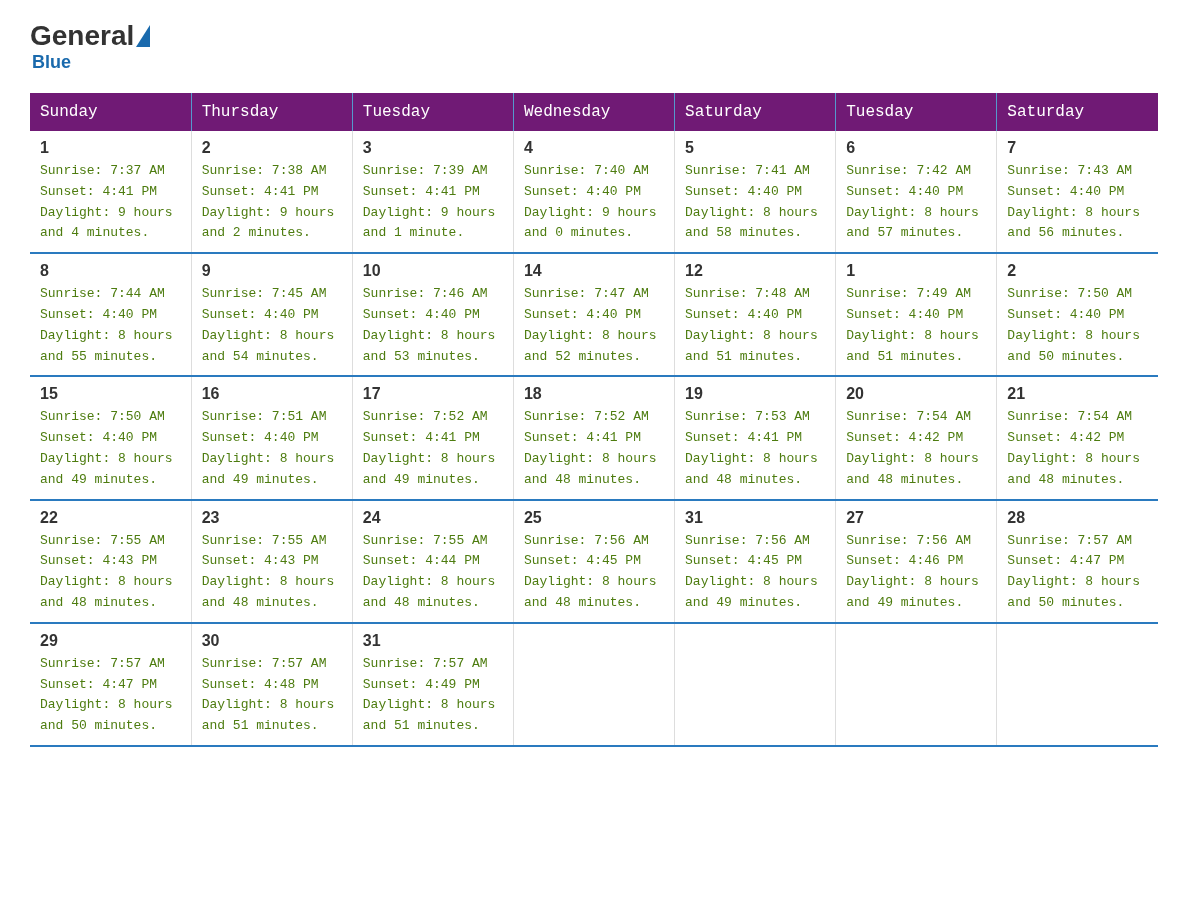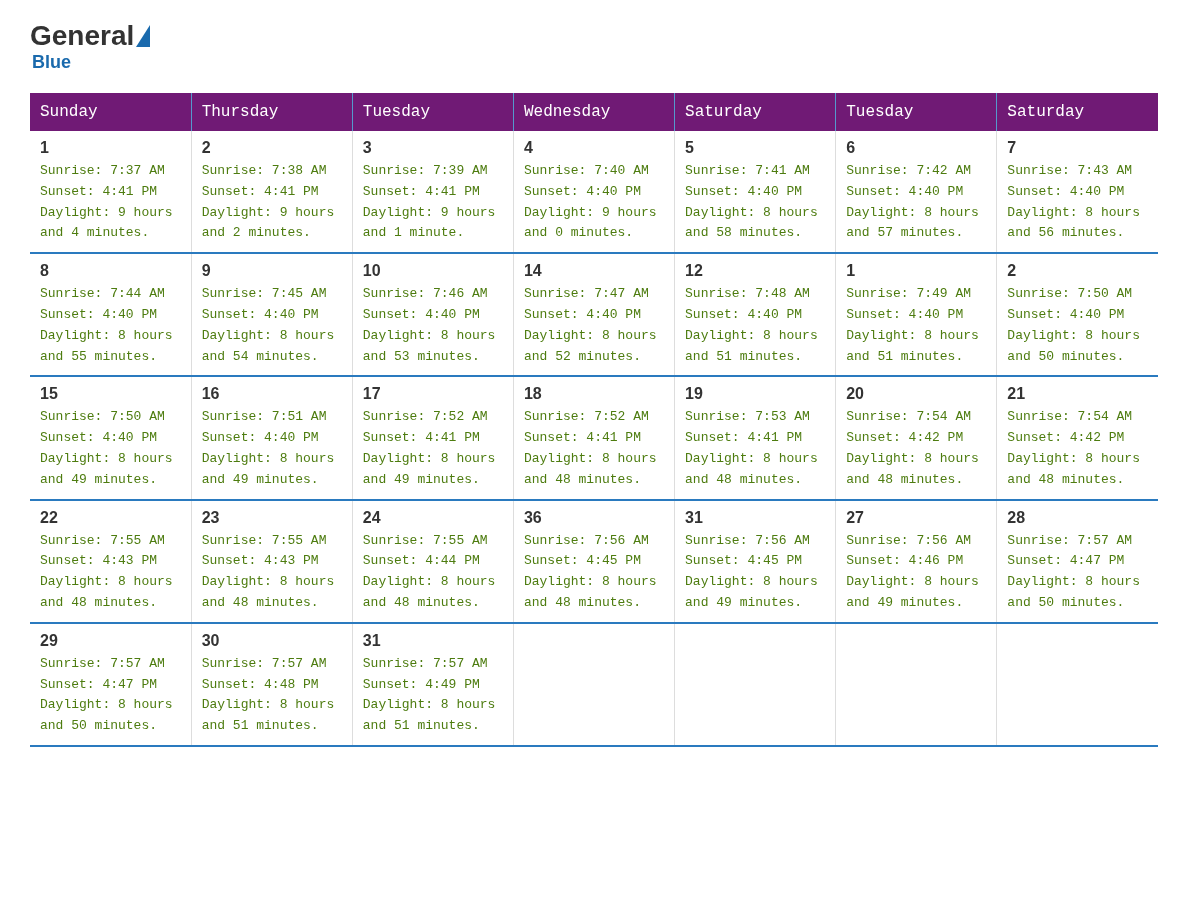--- a/index.html
+++ b/index.html
@@ -354,21 +354,21 @@
         <td>
           <span class="day-num">24</span>
           <div class="day-info">
             Sunrise: 7:55 AM<br>
             Sunset: 4:44 PM<br>
             Daylight: 8 hours<br>
             and 48 minutes.
           </div>
         </td>
         <td>
-          <span class="day-num">36</span>
+          <span class="day-num">25</span>
           <div class="day-info">
             Sunrise: 7:56 AM<br>
             Sunset: 4:45 PM<br>
             Daylight: 8 hours<br>
             and 48 minutes.
           </div>
         </td>
         <td>
           <span class="day-num">31</span>
           <div class="day-info">

